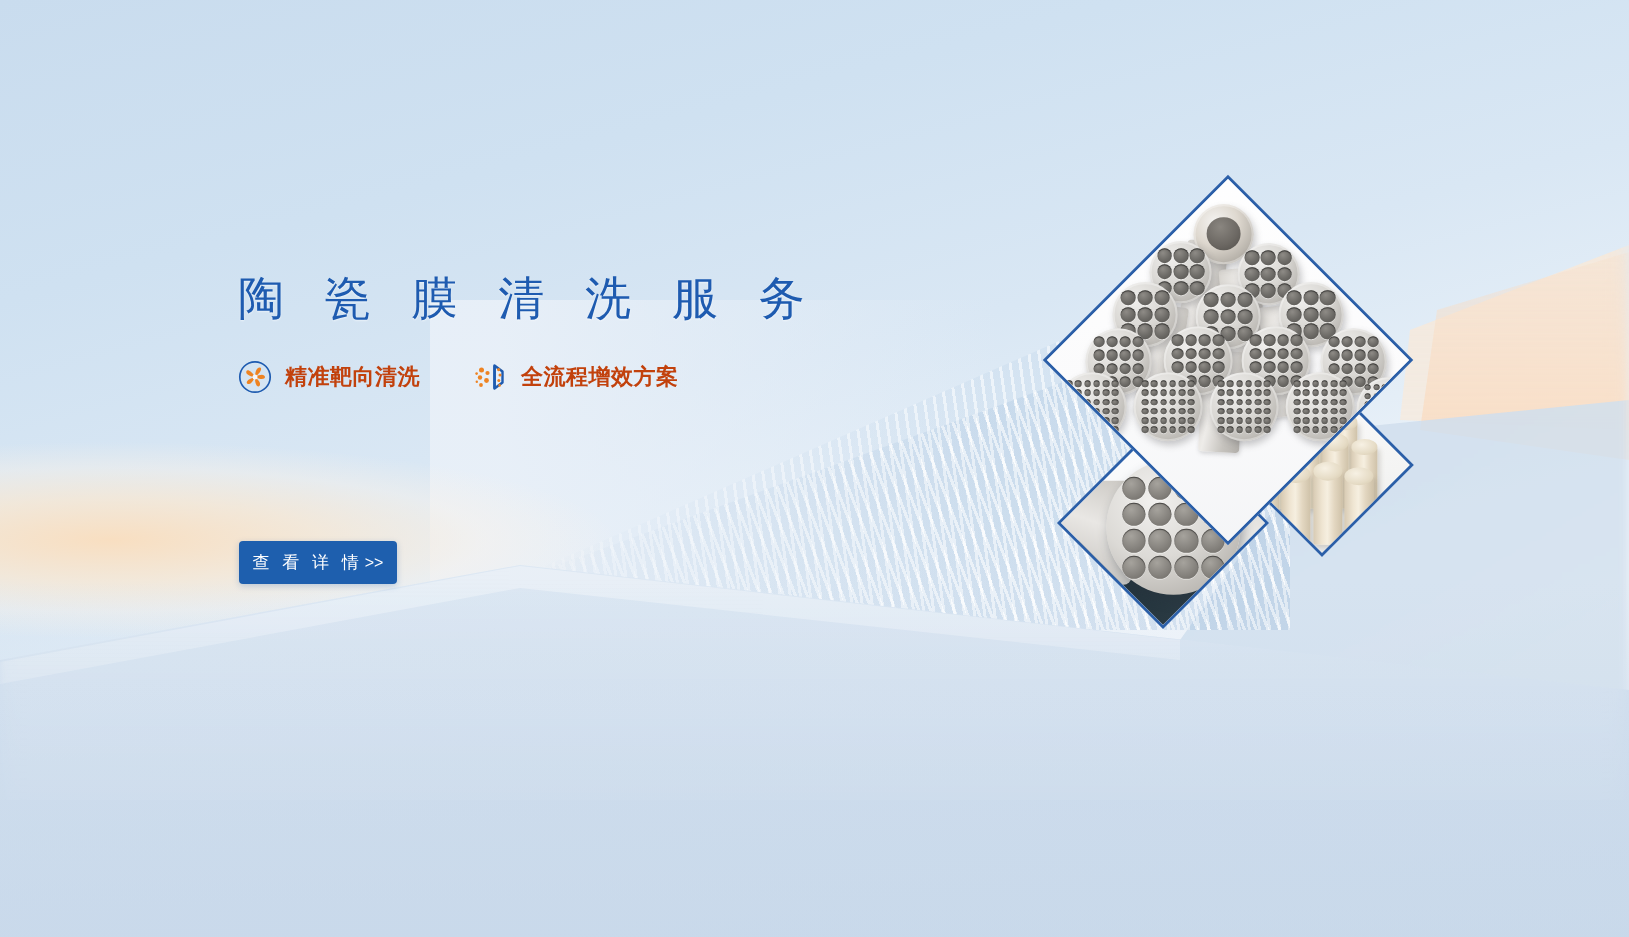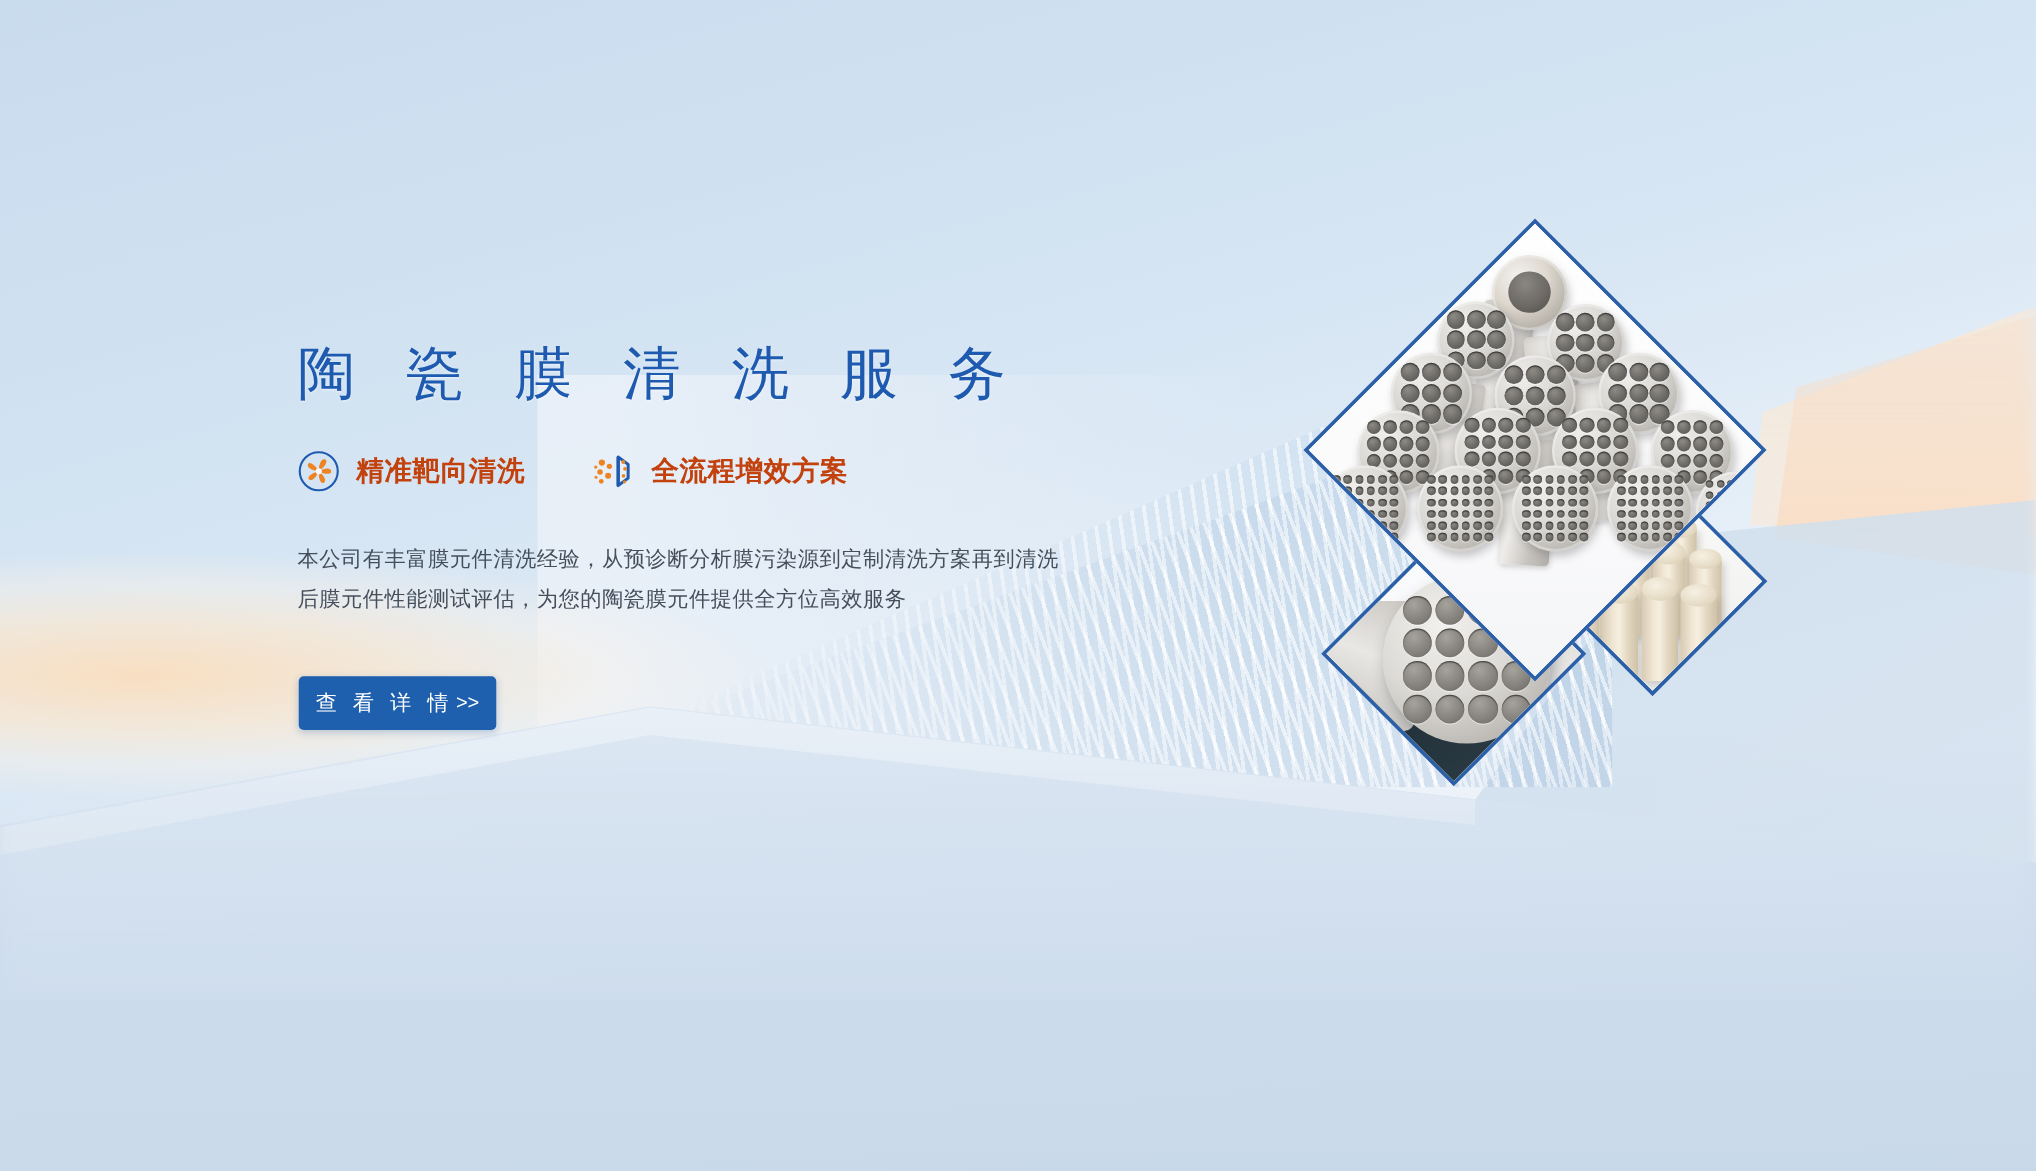--- a/index.html
+++ b/index.html
@@ -769,24 +769,20 @@
               <circle cx="24.8" cy="20.6" r="1.5"></circle>
               <circle cx="25.6" cy="25.4" r="1.3"></circle>
             </g>
           </svg>
         </span>
         <span class="feature-label">全流程增效方案</span>
       </div>
 
     </div>
 
-    <p class="desc">
-      <span class="desc-line">本公司有丰富膜元件清洗经验，从预诊断分析膜污染源到定制清洗方案再到清洗</span>
-      <span class="desc-line">后膜元件性能测试评估，为您的陶瓷膜元件提供全方位高效服务</span>
-    </p>
 
     <button class="cta">
       <span class="cta-text">查 看 详 情</span>
       <span class="cta-arrow">&gt;&gt;</span>
     </button>
 
   </div>
 
 </div>
 

